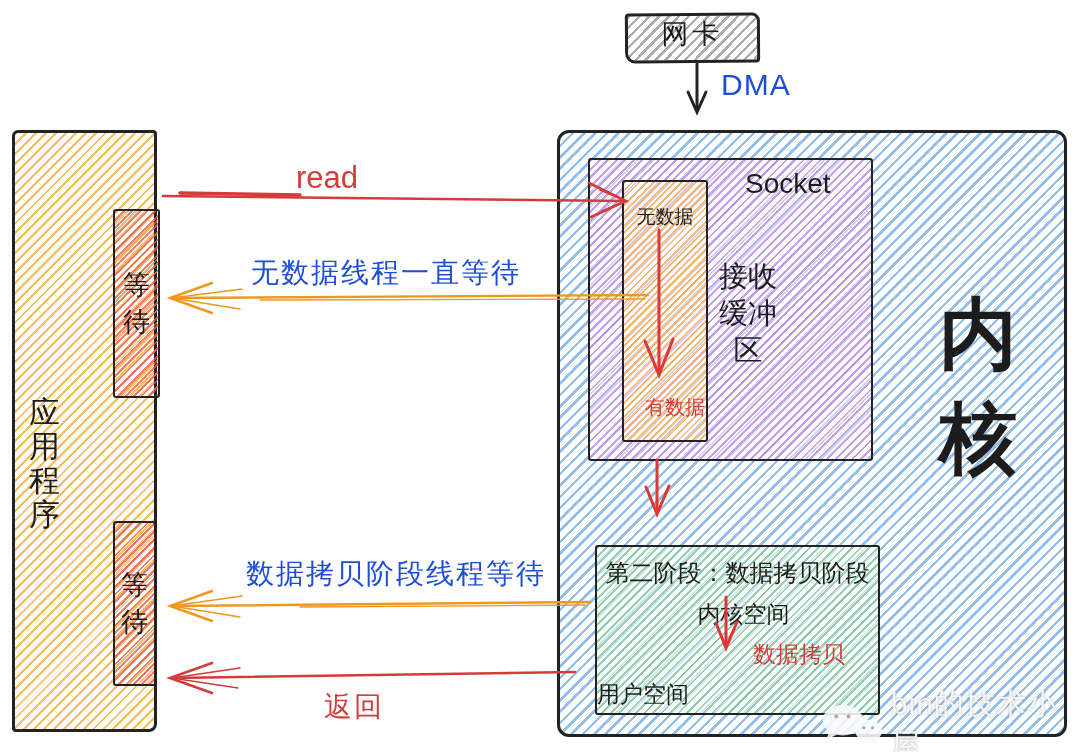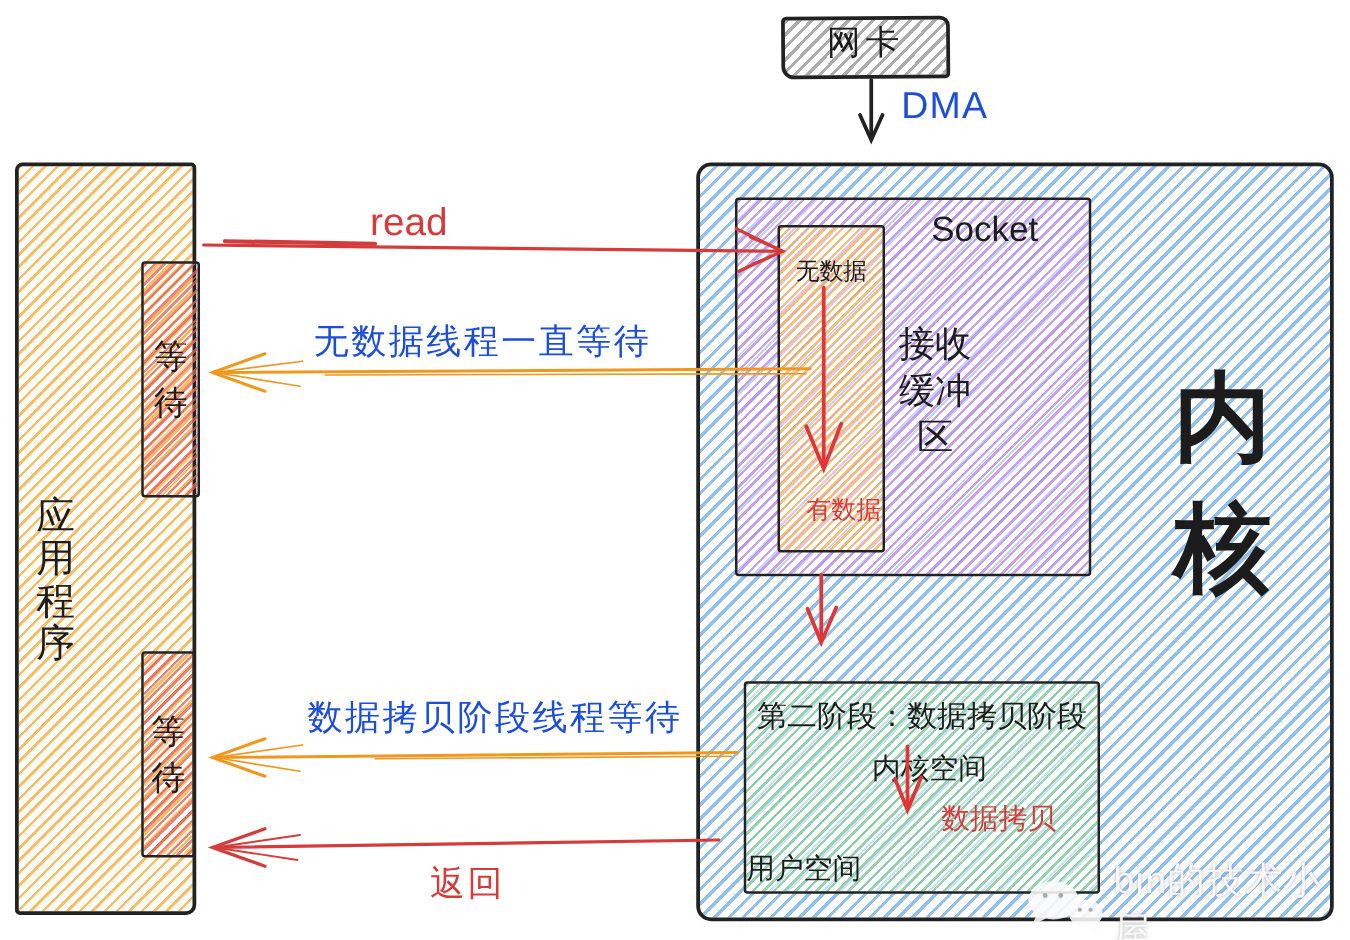--- a/index.html
+++ b/index.html
@@ -77,21 +77,21 @@
   .copy-title { position:absolute; left:0; top:10px; width:100%; text-align:center; font-size:24px; }
   .kernel-space { position:absolute; left:0; top:52px; width:100%; text-align:center; font-size:23px;padding-left:12px; }
   .copy-label { position:absolute; left:156px; top:92px; font-size:23px;text-align:right; }
   .user-space { position:absolute; left:0; top:132px; width:100%; text-align:left; font-size:23px; }
 
   
   .arrow-label { position:absolute; white-space:nowrap; }
   .lbl-read   { left:296px; top:160px; font-size:31px; }
   .lbl-nodata { left:251px; top:254px; font-size:28px; letter-spacing:2px; }
   .lbl-copywait { left:246px; top:555px; font-size:28px; letter-spacing:2px; }
-  .lbl-return { left:324px; top:688px; font-size:28px; letter-spacing:2px;margin-left:20px; }
+  .lbl-return { left:324px; top:688px; font-size:28px; letter-spacing:2px; }
   .lbl-dma    { left:721px; top:68px; font-size:30px; letter-spacing:1px; }
 
   .c-red { color:#d43c3c; }
   .c-orange { color:#1d4ed8; }
 
   svg.arrows { position:absolute; left:0; top:0; width:1080px; height:752px; pointer-events:none; }
 
   .watermark { position:absolute; left:818px; top:684px; display:flex; align-items:center;
     gap:4px; color:rgba(252,252,252,.92); text-shadow:0 0 3px rgba(130,130,130,.65); }
   .watermark .wm-text { font-size:30px; letter-spacing:1px; }

